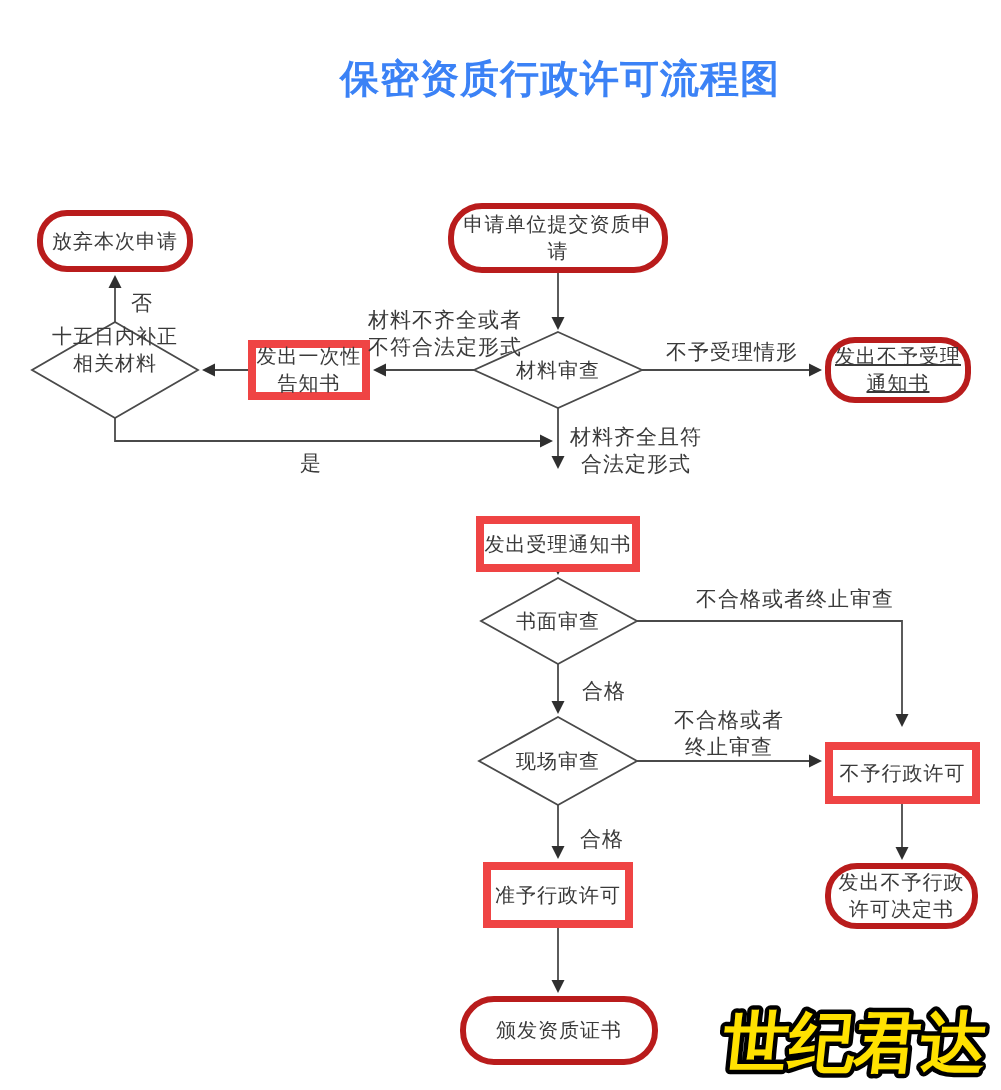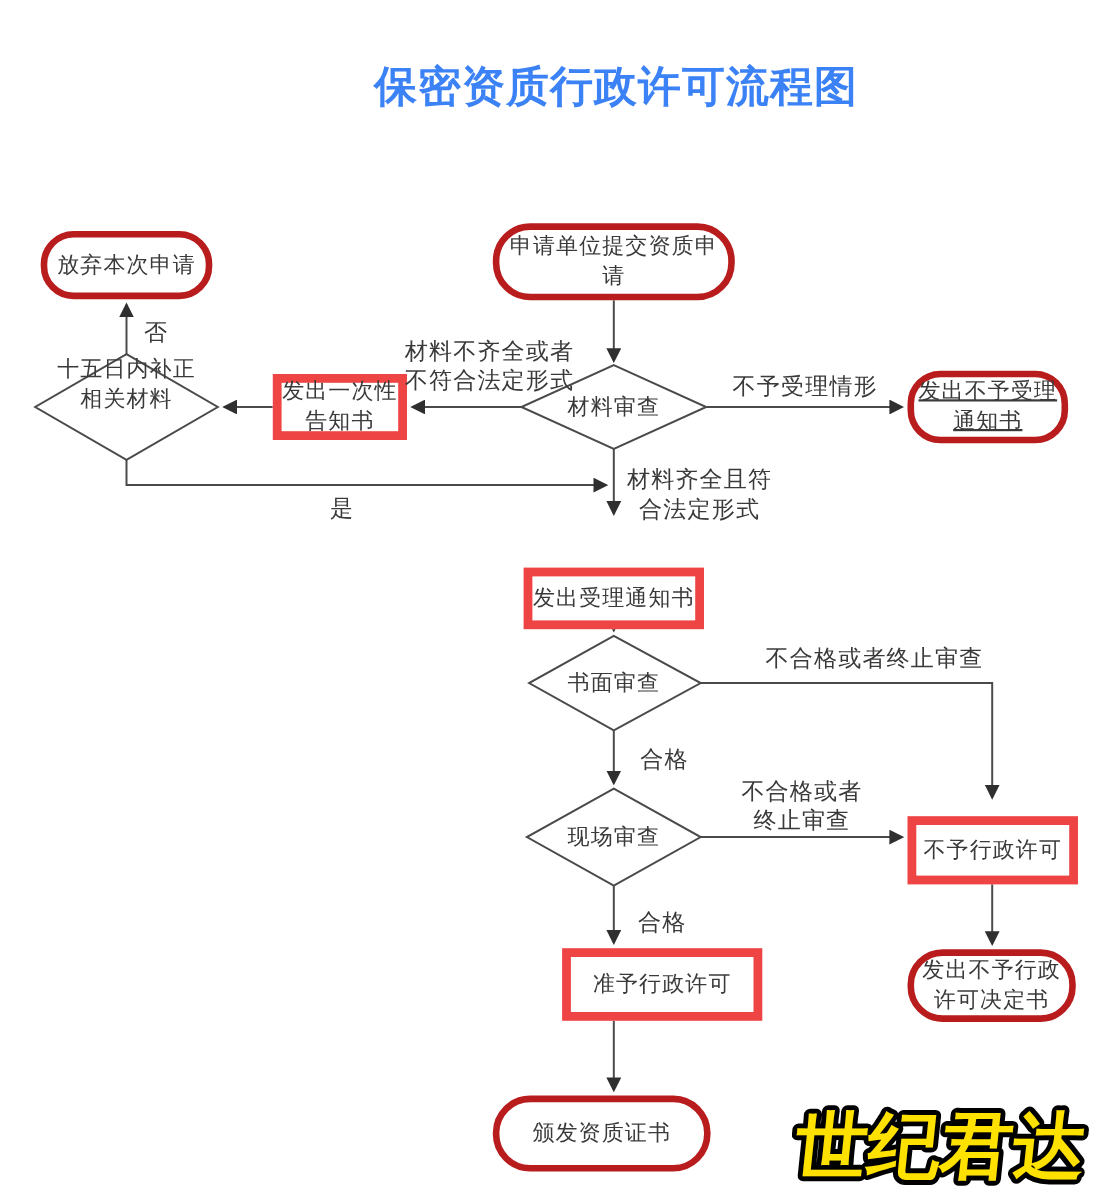--- a/index.html
+++ b/index.html
@@ -110,25 +110,25 @@
   </div>
 
   <div class="node rect" style="left:476px;top:472px;width:164px;height:56px;margin-top:44px;">
     <span>发出受理通知书</span>
   </div>
 
   <div class="node rect" style="left:825px;top:730px;width:155px;height:62px;margin-top:12px;">
     <span>不予行政许可</span>
   </div>
 
-  <div class="node rect" style="left:483px;top:862px;width:182px;height:66px;margin-left:28px;">
+  <div class="node rect" style="left:483px;top:862px;width:150px;height:66px;">
     <span>准予行政许可</span>
   </div>
 
-  <div class="node rounded" style="left:448px;top:996px;width:198px;height:69px;border-radius:34px;">
+  <div class="node rounded" style="left:460px;top:996px;width:198px;height:69px;border-radius:34px;">
     <span>颁发资质证书</span>
   </div>
 
   <div class="node rounded" style="left:825px;top:863px;width:153px;height:66px;border-radius:32px;">
     <span>发出不予行政</span>
     <span>许可决定书</span>
   </div>
 
   <div class="dlabel" style="left:35px;top:322px;width:160px;height:56px;">
     <span>十五日内补正</span>

